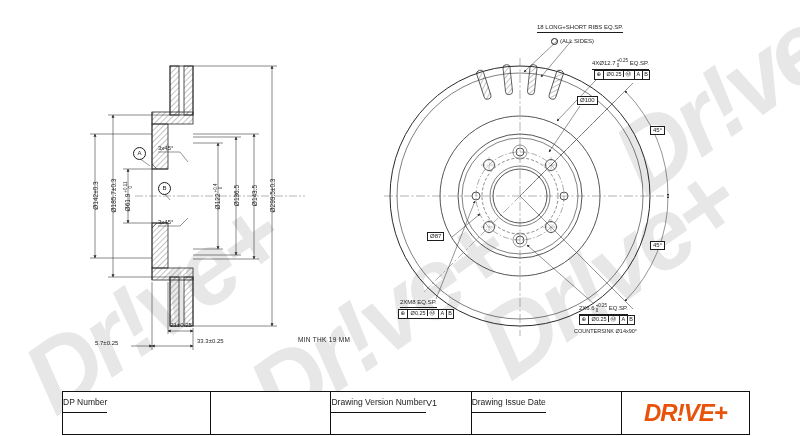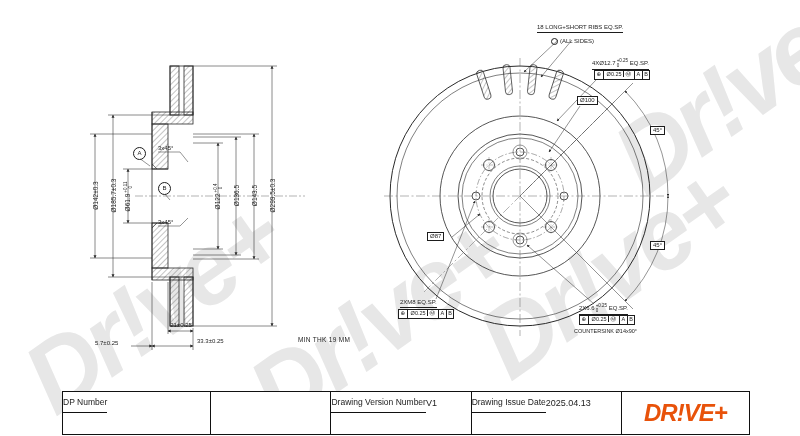--- a/index.html
+++ b/index.html
@@ -267,20 +267,19 @@
       <div class="tb-h">DP Number</div>
     </div>
     <div class="tb-col" style="width:120px;">
     </div>
     <div class="tb-col" style="width:140px;">
       <div class="tb-h">Drawing Version Number</div>
       <div class="tb-v">V1</div>
     </div>
     <div class="tb-col" style="width:150px;">
       <div class="tb-h">Drawing Issue Date</div>
-      <div class="tb-v">2025.04.13</div>
     </div>
     <div id="logo-cell">
       <span id="brand-logo">DR!VE+</span>
     </div>
   </div>
 
 </div>
 
 </body></html>

